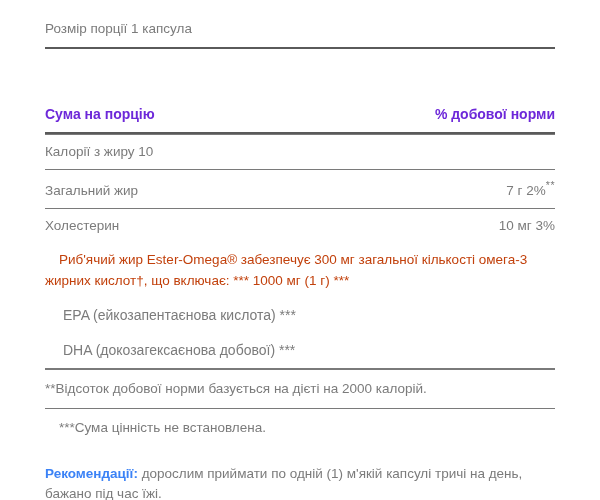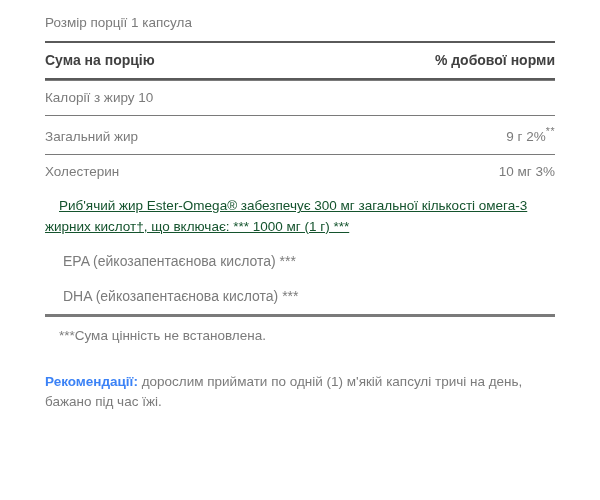--- a/index.html
+++ b/index.html
@@ -13,21 +13,21 @@
     font-family: "Liberation Sans", sans-serif;
     -webkit-font-smoothing: antialiased;
     overflow: hidden;
   }
 
   #panel {
     position: relative;
     width: 600px;
     height: 360px;
     box-sizing: border-box;
-    padding: 0 45px;
+    padding: 6px 45px;
     background: #ffffff;
   }
 
   
   .row {
     display: flex;
     align-items: baseline;
     justify-content: space-between;
     font-size: 13.5px;
     color: #7b7b7b;
@@ -37,45 +37,45 @@
   .row .label { white-space: nowrap; }
   .row .value { white-space: nowrap; text-align: center; }
 
   .serving-row {
     padding: 14px 0 9px 0;
   }
 
   .amount-row {
     padding: 8px 0 8px 0;
     font-weight: bold;
-    color: #404040;
+    color: #6d28d9;
     font-size: 14px;
+    margin-top: 48px;
   }
 
   .data-row {
     padding: 8px 0 8px 0;
   }
 
   
   .rule {
     height: 0;
     border-top: 1px solid #7a7a7a;
   }
   .rule-strong {
     height: 0;
     border-top: 2px solid #5a5a5a;
   }
 
   
   .note-block {
     font-size: 13.5px;
-    color: #14532d;
+    color: #c2410c;
     line-height: 1.5;
     padding: 7px 0 7px 0;
-    text-decoration: underline;
   }
   .note-block .indent-first {
     display: inline-block;
     width: 14px;
   }
 
   .sub-row {
     font-size: 14px;
     color: #7b7b7b;
     line-height: 1.35;
@@ -133,45 +133,46 @@
 
   <div class="row data-row">
     <span class="label">Калорії з жиру 10</span>
     <span class="value"></span>
   </div>
 
   <div class="rule"></div>
 
   <div class="row data-row">
     <span class="label">Загальний жир</span>
-    <span class="value"><span>9 г 2%</span><sup class="stars">**</sup></span>
+    <span class="value"><span>7 г 2%</span><sup class="stars">**</sup></span>
   </div>
 
   <div class="rule"></div>
 
   <div class="row data-row">
     <span class="label">Холестерин</span>
     <span class="value">10 мг 3%</span>
   </div>
 
   <div class="note-block"><span class="indent-first"></span><span>Риб'ячий жир Ester-Omega® забезпечує 300 мг загальної кількості омега-3 жирних кислот†, що включає: *** 1000 мг (1 г) ***</span></div>
 
   <div class="sub-row">
     <span>EPA (ейкозапентаєнова кислота) ***</span>
   </div>
 
   <div class="sub-row">
-    <span>DHA (ейкозапентаєнова кислота) ***</span>
+    <span>DHA (докозагексаєнова добової) ***</span>
   </div>
 
   <div class="rule"></div>
 
 
   <div class="rule"></div>
 
+  <div class="footnote">**Відсоток добової норми базується на дієті на 2000 калорій.</div>
 
   <div class="rule"></div>
 
   <div class="footnote indented">***Сума цінність не встановлена.</div>
 
   <div class="para"><b>Рекомендації:</b><span> дорослим приймати по одній (1) м'якій капсулі тричі на день, бажано під час їжі.</span></div>
 
 </div>
 
 </body></html>

